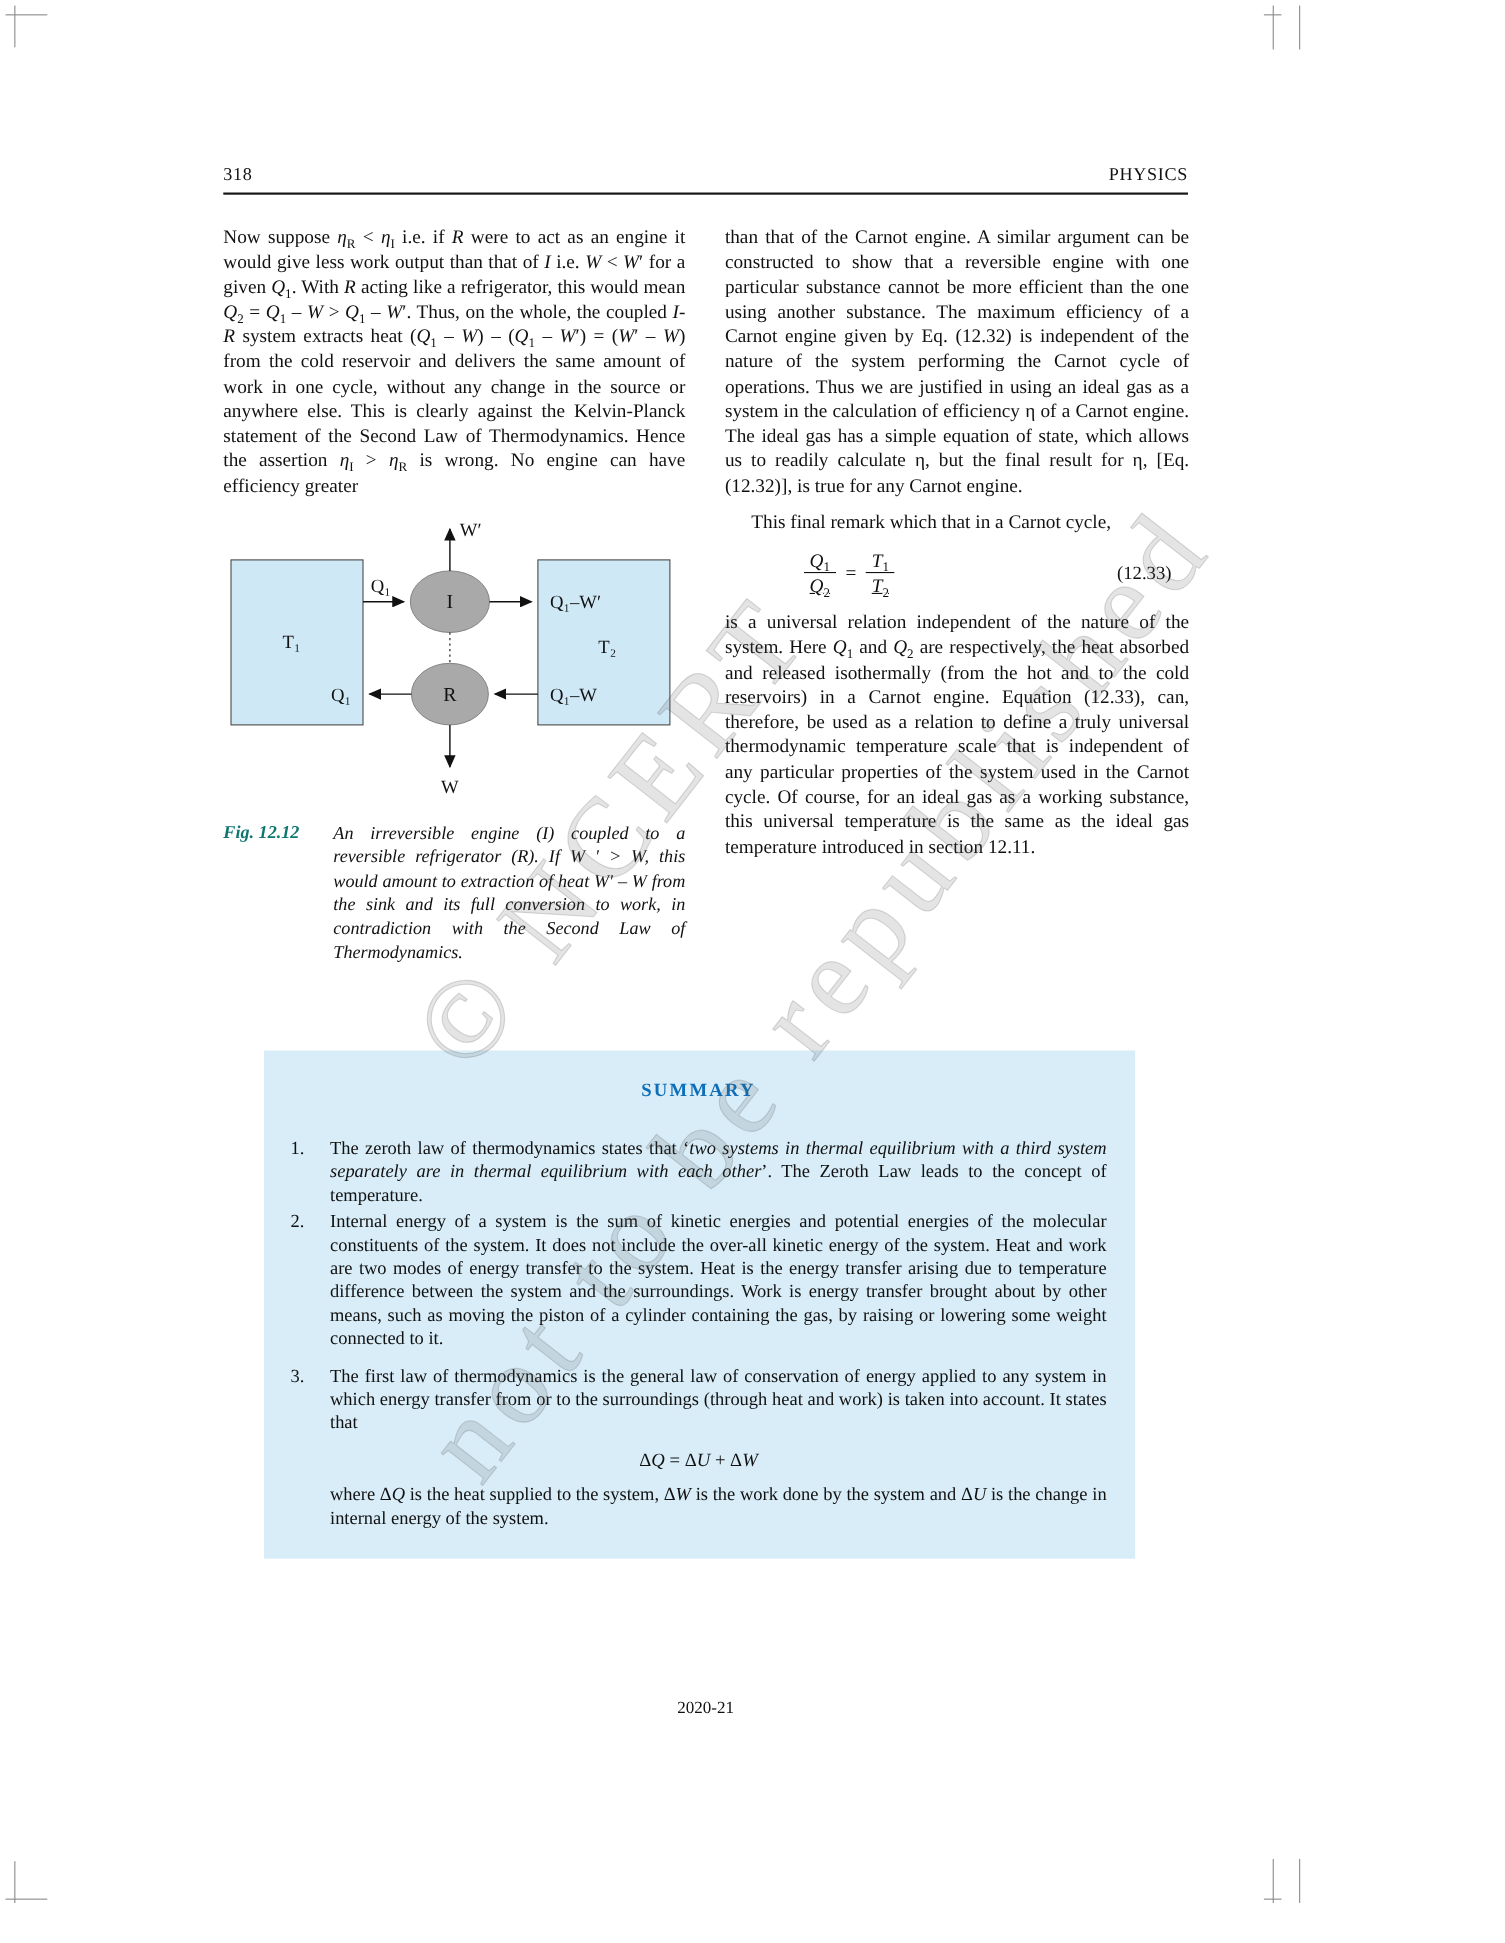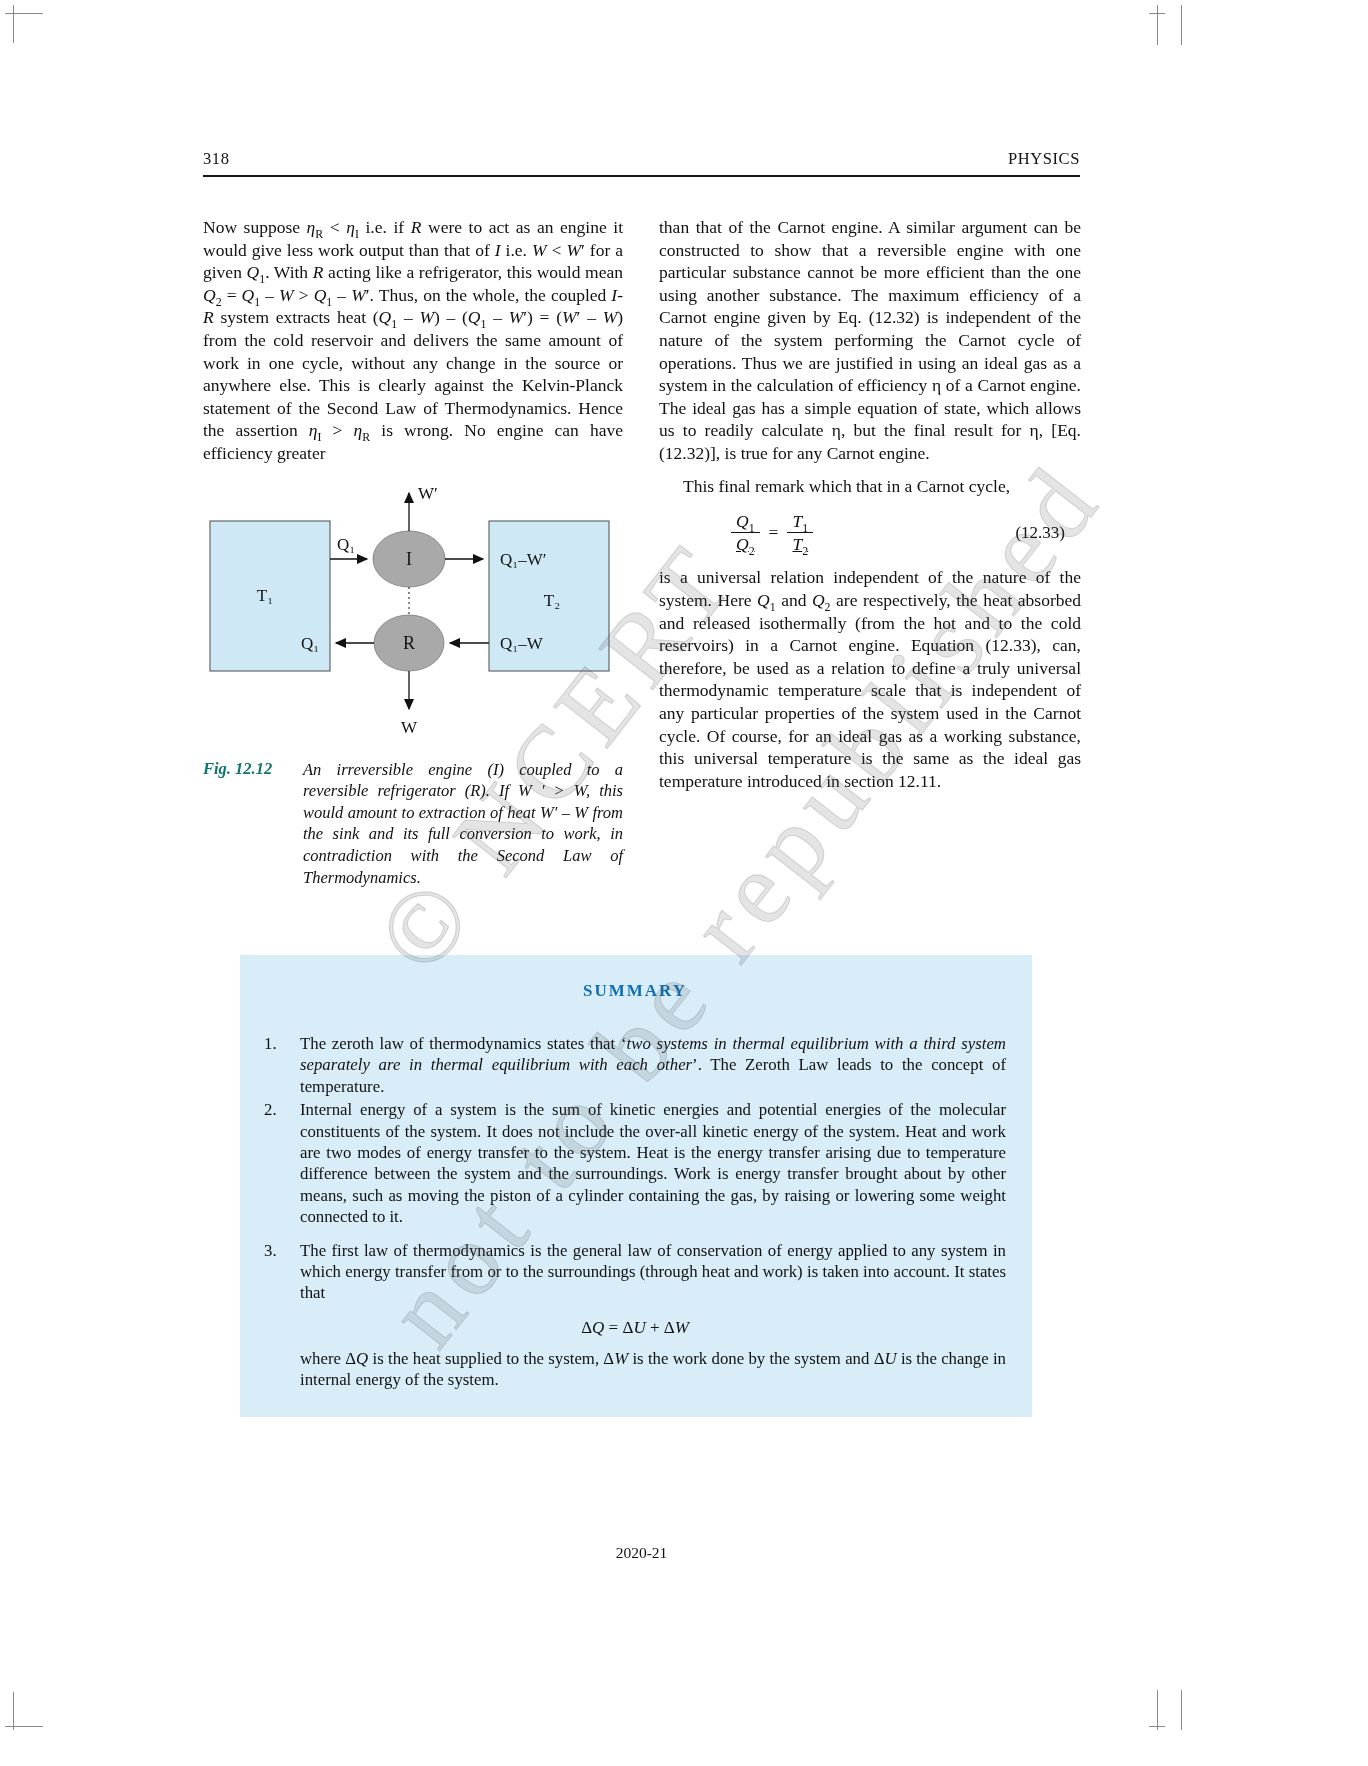--- a/index.html
+++ b/index.html
@@ -6,21 +6,21 @@
   .page{
     position:relative;width:1368px;height:1766px;background:#fff;overflow:hidden;
     font-family:"Liberation Serif","DejaVu Serif",serif;color:#111;
   }
   
   .cm{position:absolute;background:#8a8a8a;}
   
   .header{position:absolute;left:203px;top:149px;width:877px;display:flex;justify-content:space-between;font-size:16.5px;letter-spacing:.6px;}
   .header-rule{position:absolute;left:203px;top:175px;width:877px;height:2px;background:#161616;}
   
-  .col{position:absolute;top:216px;z-index:2;}
+  .col{position:absolute;top:204px;z-index:2;}
   .col-left{left:203px;width:420px;}
   .col-right{left:659px;width:422px;}
   .body-text{font-size:17.5px;line-height:22.6px;margin:0;text-align:justify;}
   .indent{text-indent:24px;margin-top:10px;}
   sub{font-size:68%;line-height:0;}
   
   .figure{margin:14px 0 4px 0;}
   .figure svg{display:block;margin-left:4px;font-family:"Liberation Serif","DejaVu Serif",serif;}
   .reservoir{fill:var(--reservoir-fill,#cfe8f6);stroke:#4a4a4a;stroke-width:1;}
   .machine{fill:var(--engine-fill,#a9a9a9);stroke:#7a7a7a;stroke-width:.8;}

